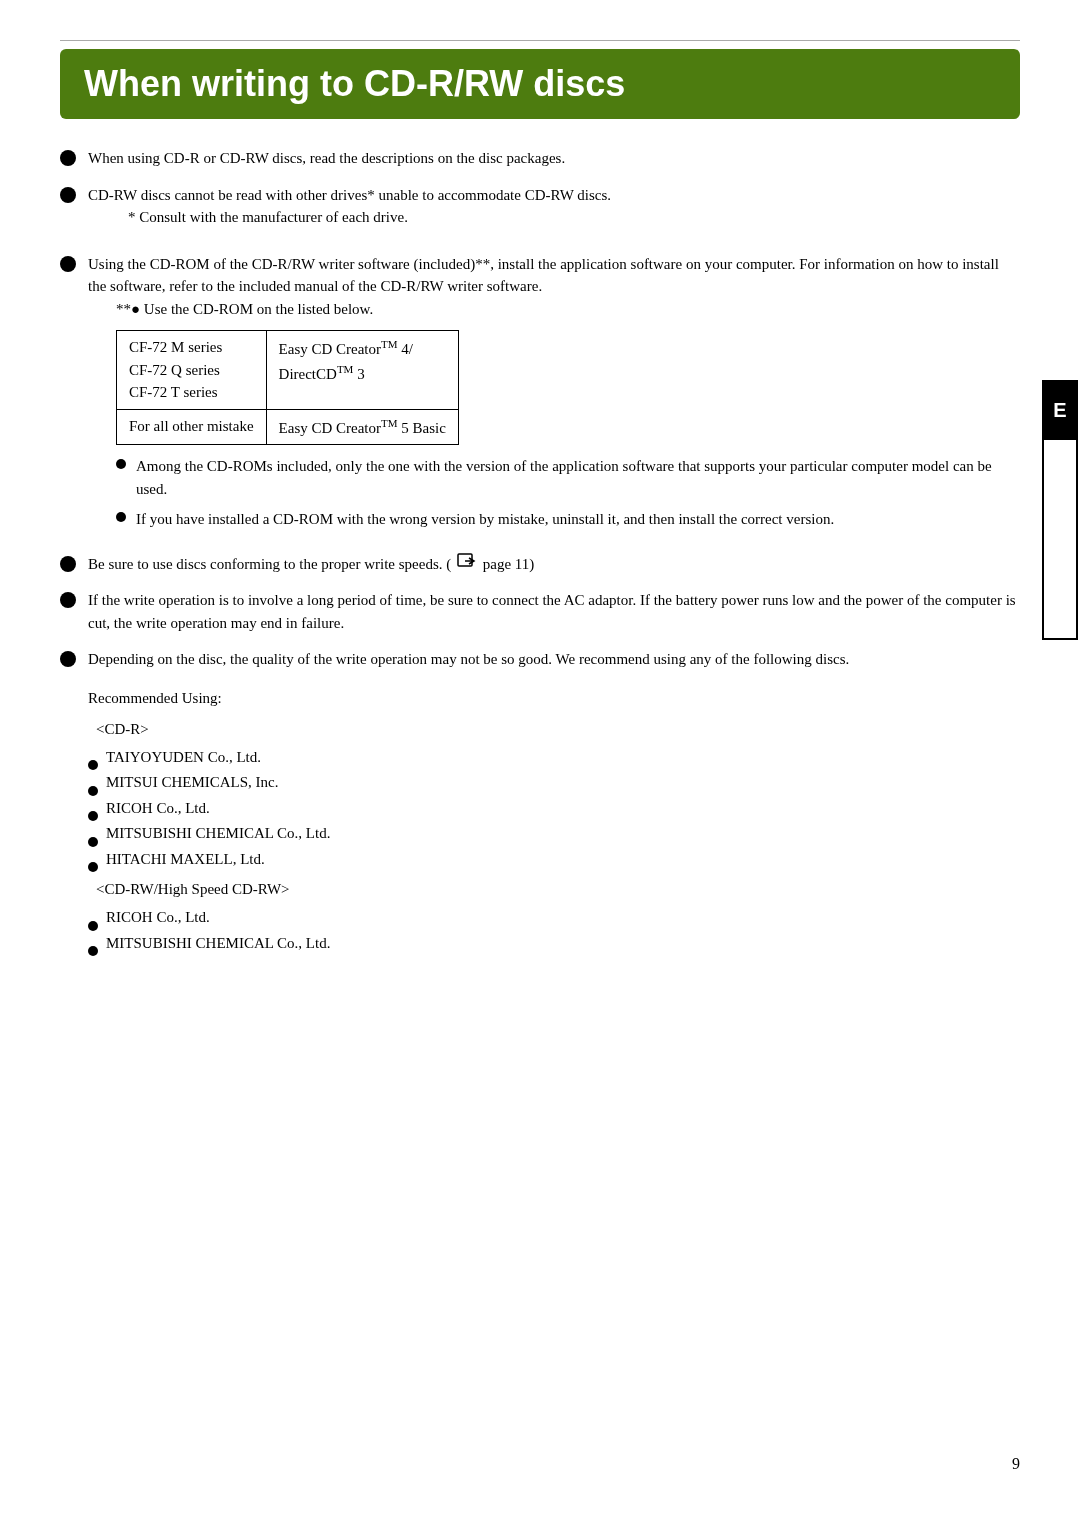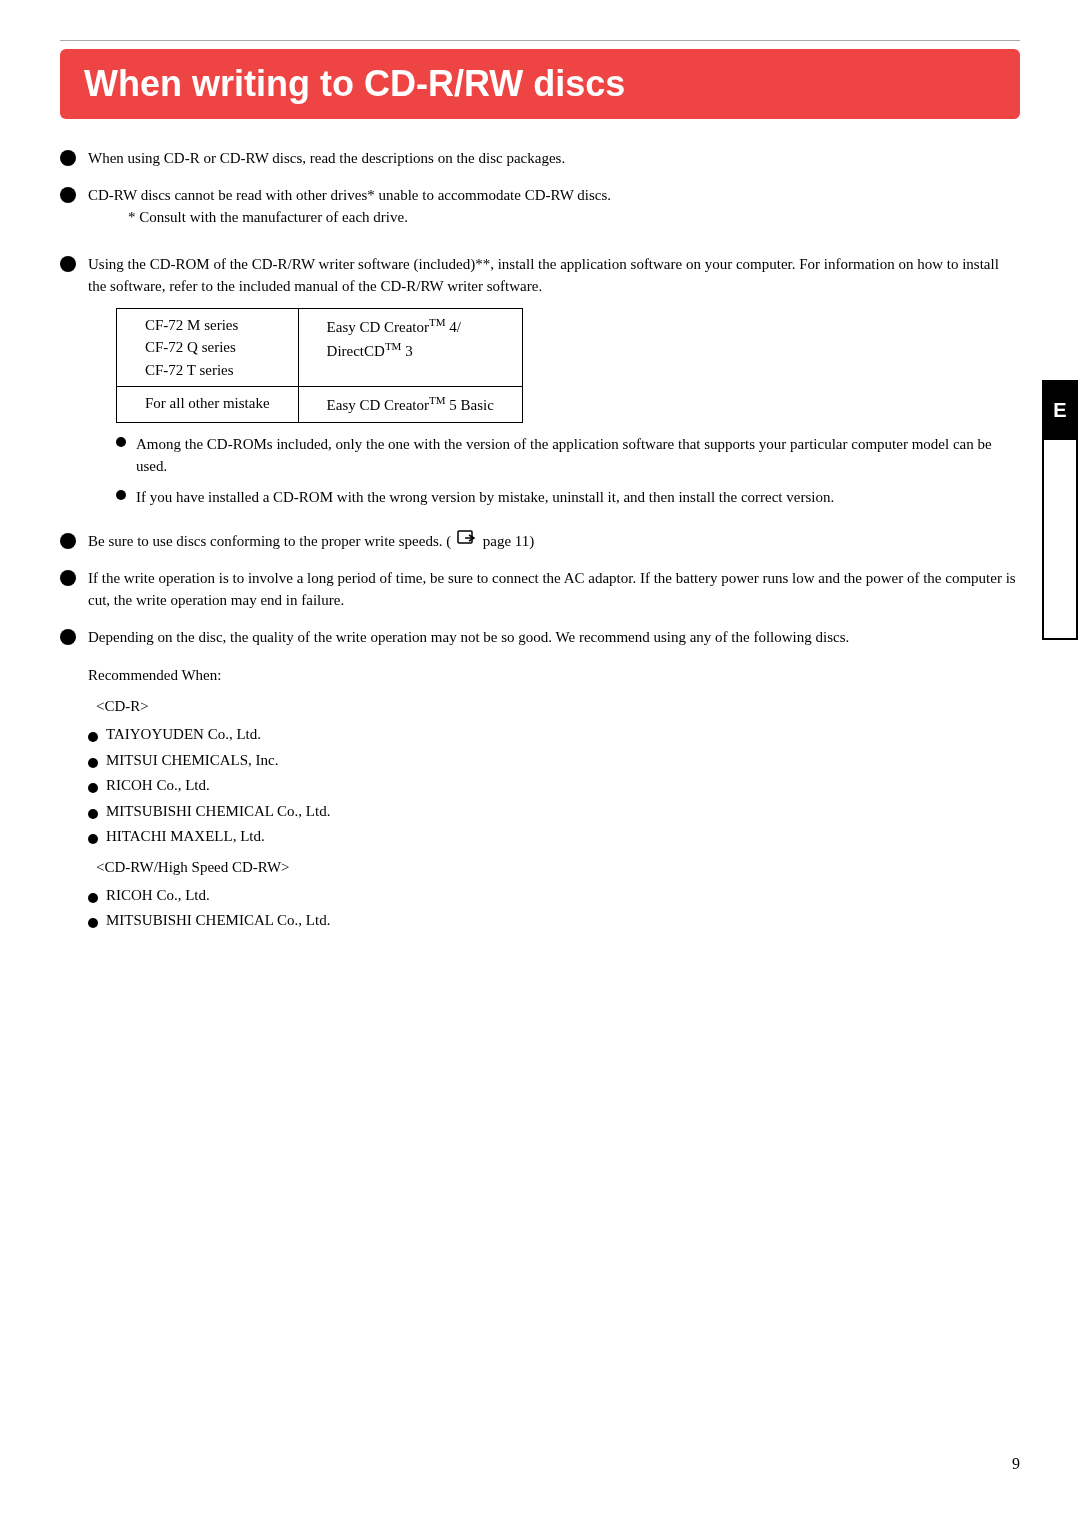--- a/index.html
+++ b/index.html
@@ -19,21 +19,21 @@
       padding: 40px 60px 60px 60px;
     }
 
     .top-line {
       border-top: 1px solid #aaa;
       margin-bottom: 8px;
       width: 100%;
     }
 
     .page-title-bar {
-      background: #ef4444;
+      background: #4d7c0f;
       color: #ffffff;
       padding: 14px 24px;
       margin-bottom: 28px;
       border-radius: 6px;
     }
 
     .page-title-bar h1 {
       font-size: 36px;
       font-weight: bold;
       font-family: Arial, sans-serif;
@@ -81,21 +81,21 @@
     }
 
     .cd-table {
       border-collapse: collapse;
       margin: 10px 0 10px 28px;
       border: 1px solid #000;
     }
 
     .cd-table td {
       border: 1px solid #000;
-      padding: 5px 28px;
+      padding: 5px 12px;
       font-size: 15px;
       line-height: 1.5;
       vertical-align: top;
     }
 
     .sub-bullet-list {
       list-style: none;
       margin: 10px 0 0 28px;
     }
 
@@ -143,21 +143,21 @@
     }
 
     .rec-bullet-list {
       list-style: none;
       padding: 0;
       margin: 0;
     }
 
     .rec-bullet-list li {
       display: flex;
-      align-items: center;
+      align-items: flex-end;
       line-height: 1.7;
     }
 
     .rec-bullet-dot {
       width: 10px;
       height: 10px;
       border-radius: 50%;
       background: #000;
       flex-shrink: 0;
       margin-top: 5px;
@@ -229,20 +229,23 @@
     <div class="bullet-text">
       <span>CD-RW discs cannot be read with other drives* unable to accommodate CD-RW discs.</span>
       <div class="indent-note">* Consult with the manufacturer of each drive.</div>
     </div>
   </li>
 
   <li>
     <span class="bullet-dot"></span>
     <div class="bullet-text">
       <span>Using the CD-ROM of the CD-R/RW writer software (included)**, install the application software on your computer. For information on how to install the software, refer to the included manual of the CD-R/RW writer software.</span>
+      <div class="double-star-note">
+        <span>**● Use the CD-ROM on the listed below.</span>
+      </div>
       
       <table class="cd-table">
         <tbody>
           <tr>
             <td>CF-72 M series<br>CF-72 Q series<br>CF-72 T series</td>
             <td>Easy CD Creator<span class="tm-sup">TM</span> 4/<br>DirectCD<span class="tm-sup">TM</span> 3</td>
           </tr>
           <tr>
             <td>For all other mistake</td>
             <td>Easy CD Creator<span class="tm-sup">TM</span> 5 Basic</td>
@@ -284,21 +287,21 @@
   </li>
 
   <li>
     <span class="bullet-dot"></span>
     <span class="bullet-text">Depending on the disc, the quality of the write operation may not be so good. We recommend using any of the following discs.</span>
   </li>
 
 </ul>
 
 <div class="recommended-section">
-  <div class="section-label">Recommended When:</div>
+  <div class="section-label">Recommended Using:</div>
   <div class="category-label">&lt;CD-R&gt;</div>
   <ul class="rec-bullet-list">
     <li>
       <span class="rec-bullet-dot"></span>
       <span>TAIYOYUDEN Co., Ltd.</span>
     </li>
     <li>
       <span class="rec-bullet-dot"></span>
       <span>MITSUI CHEMICALS, Inc.</span>
     </li>

